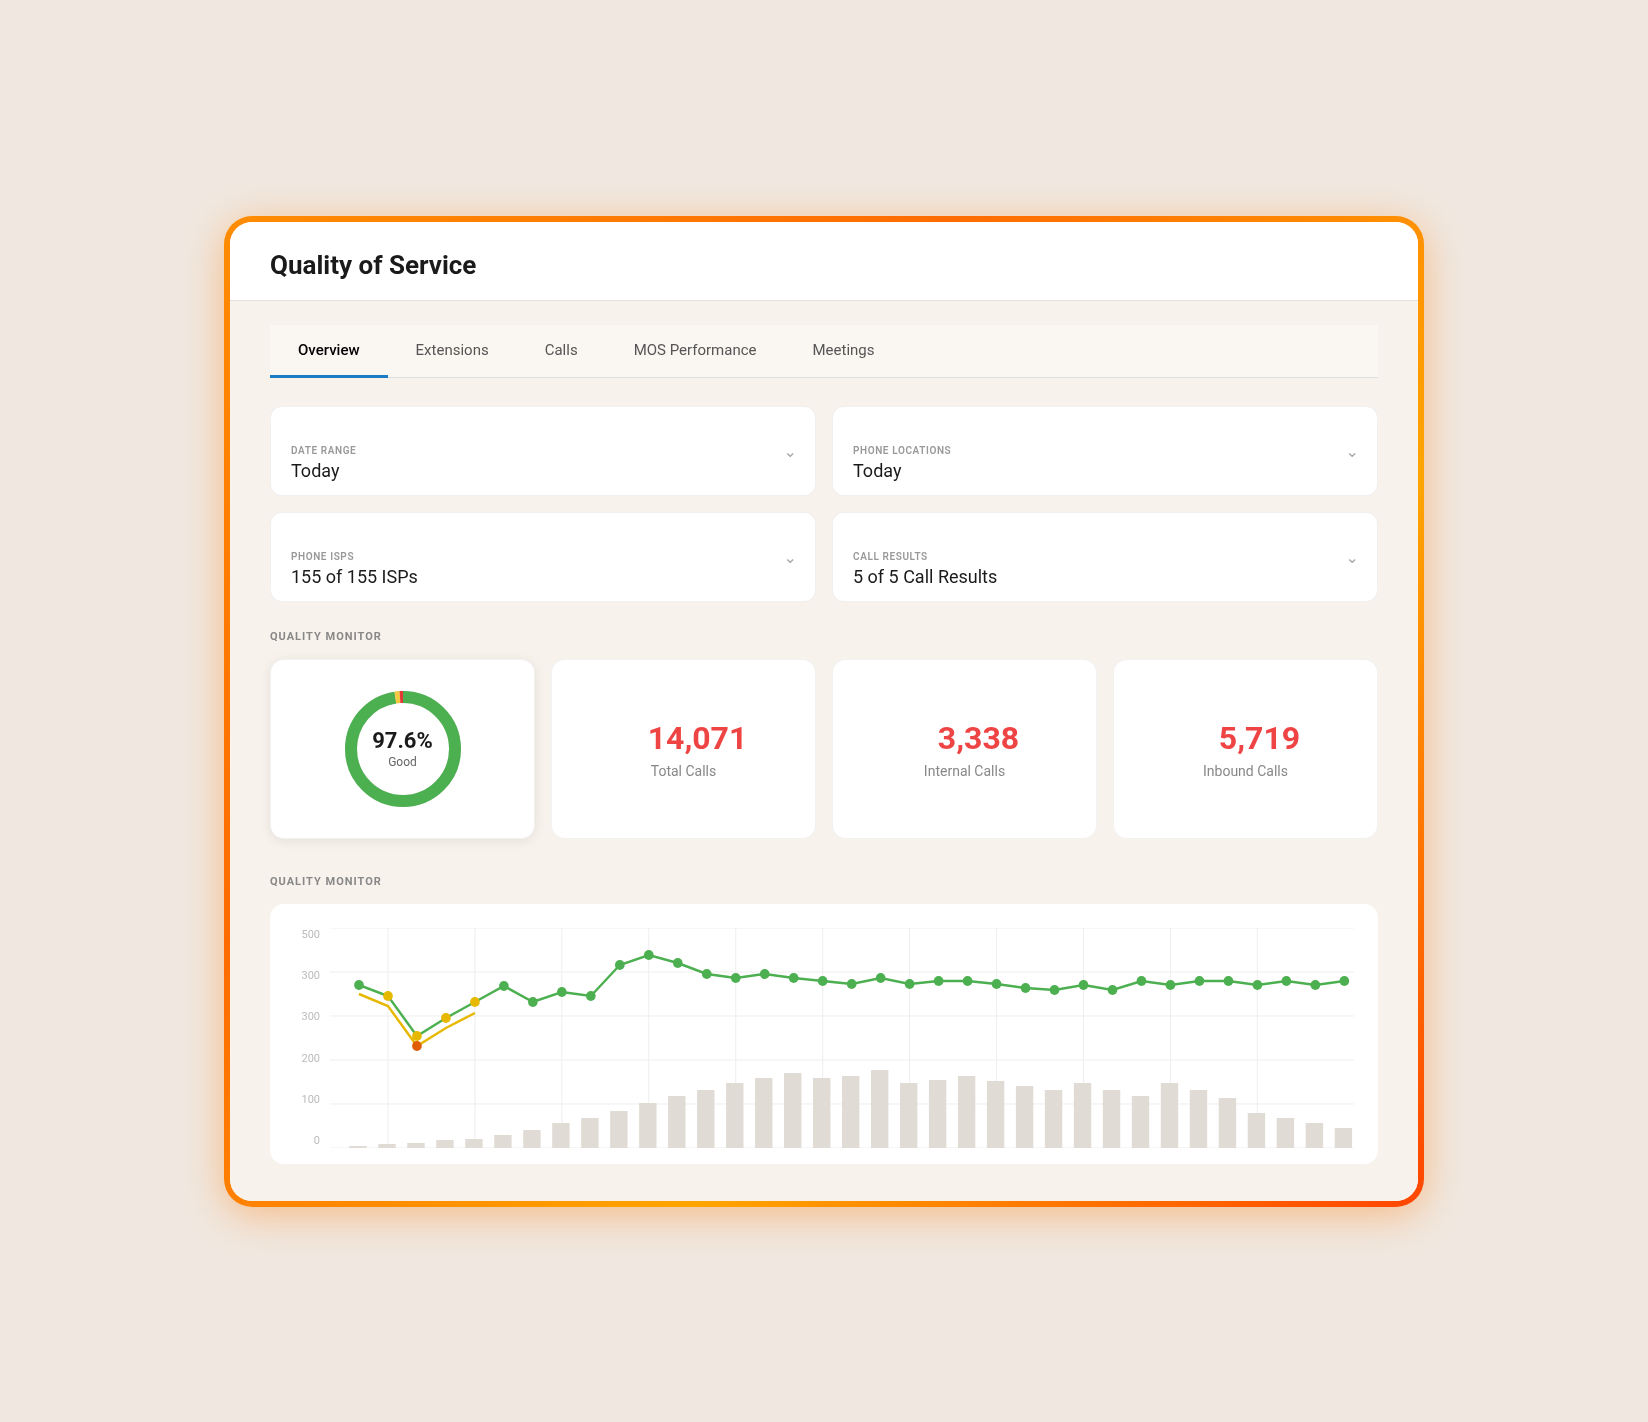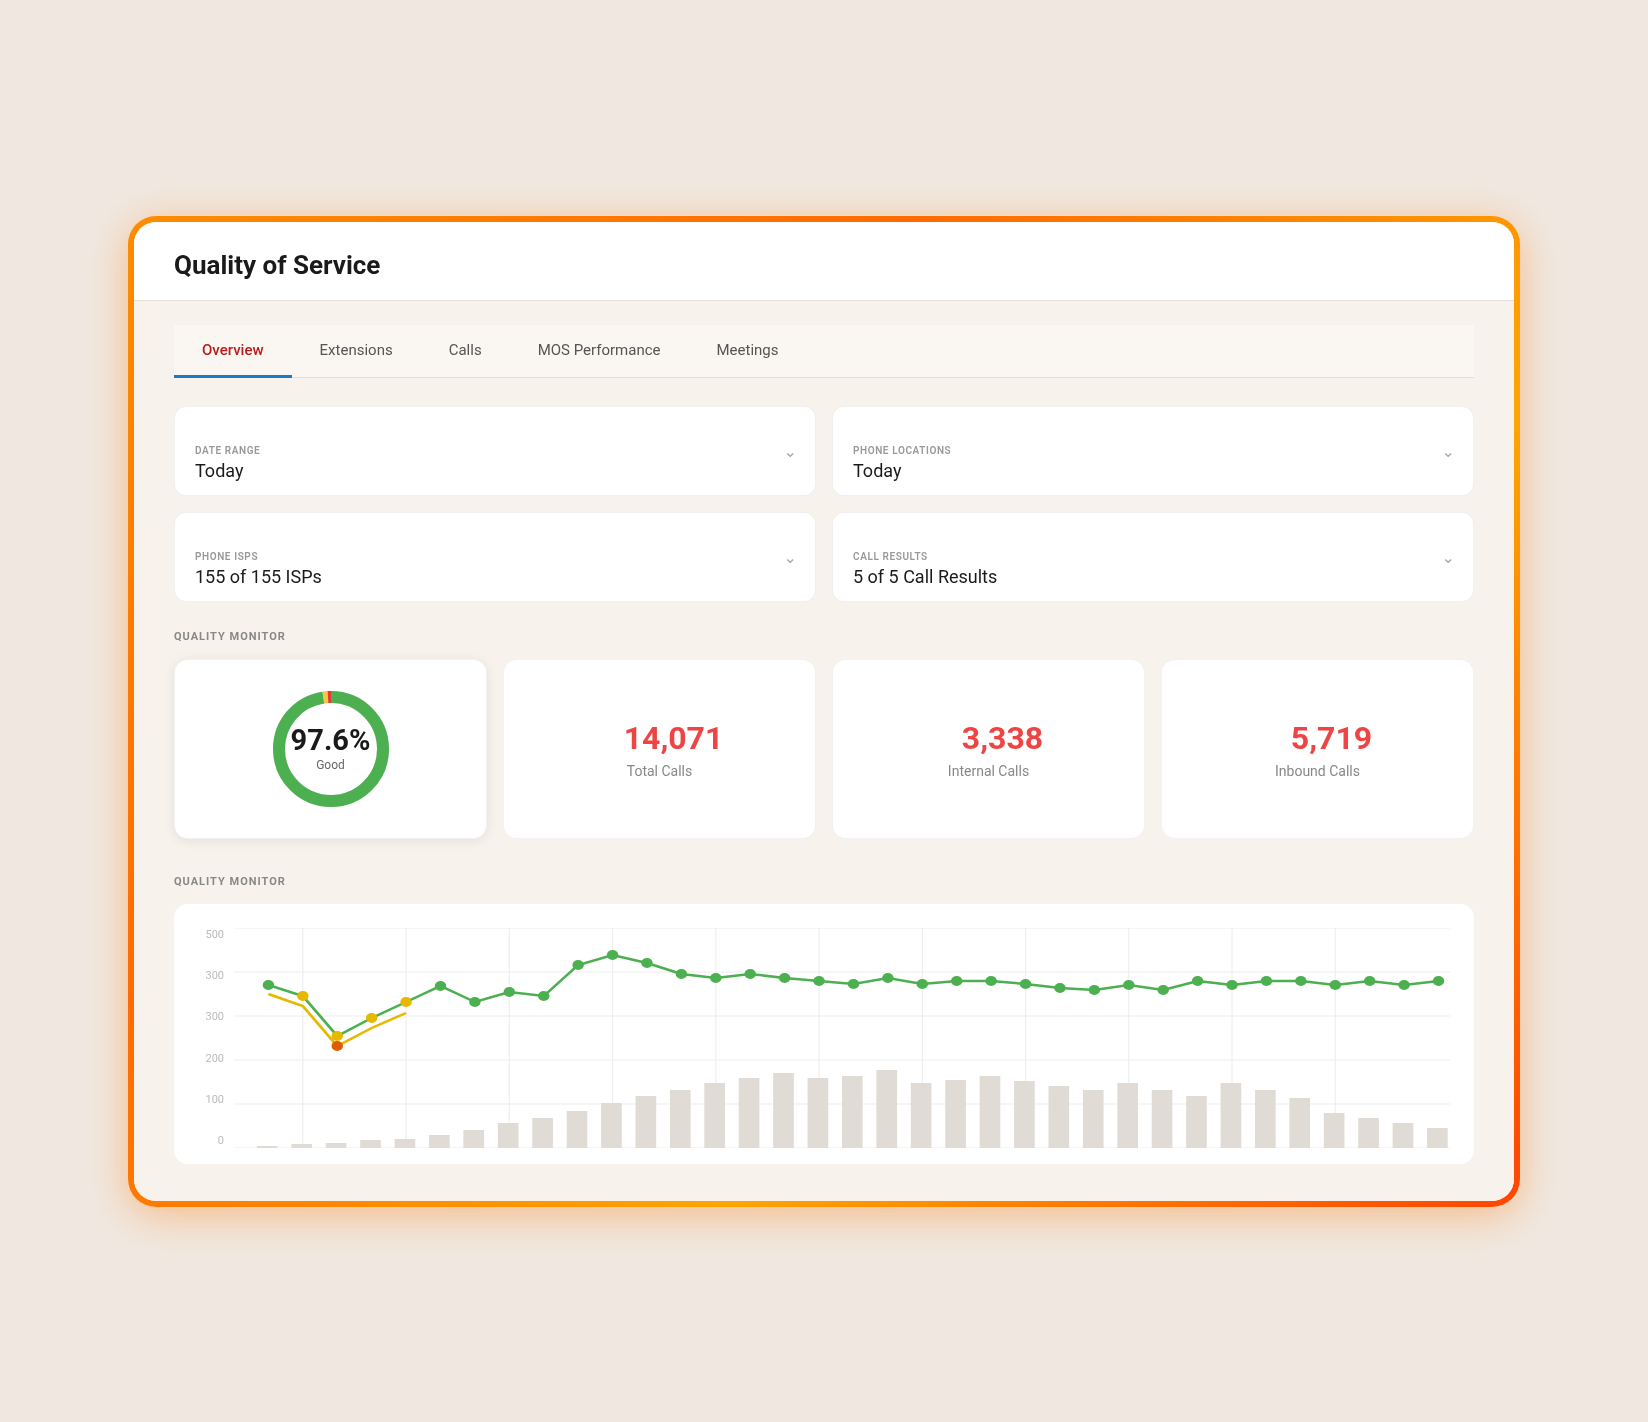--- a/index.html
+++ b/index.html
@@ -5,21 +5,21 @@
     * { box-sizing: border-box; margin: 0; padding: 0; }
     body {
       background: #f0e8e0;
       display: flex;
       justify-content: center;
       align-items: center;
       min-height: 100vh;
       font-family: -apple-system, BlinkMacSystemFont, 'Segoe UI', Roboto, sans-serif;
     }
     .outer-wrapper {
-      width: 1392px;
+      width: 1200px;
       border-radius: 28px;
       padding: 6px;
       background: linear-gradient(135deg, #ff8c00, #ff6b00, #ffa500, #ff4500);
       box-shadow: 0 8px 40px rgba(255, 120, 0, 0.4);
     }
     .main-card {
       background: #fff;
       border-radius: 22px;
       overflow: hidden;
     }
@@ -51,21 +51,21 @@
       padding: 16px 28px;
       font-size: 15px;
       color: #555;
       cursor: pointer;
       border-bottom: 3px solid transparent;
       margin-bottom: -1px;
       transition: color 0.2s;
       white-space: nowrap;
     }
     .tab.active {
-      color: #b91c1c;
+      color: #000000;
       border-bottom: 3px solid #1a7bc4;
       font-weight: 500;
     }
     
     .filters-grid {
       display: grid;
       grid-template-columns: 1fr 1fr;
       gap: 16px;
       margin-bottom: 28px;
     }
@@ -154,21 +154,21 @@
       transform: rotate(-90deg);
     }
     .donut-center {
       position: absolute;
       top: 50%;
       left: 50%;
       transform: translate(-50%, -50%);
       text-align: center;
     }
     .donut-pct {
-      font-size: 29px;
+      font-size: 22px;
       font-weight: 700;
       color: #1a1a1a;
       line-height: 1.1;
     }
     .donut-good {
       font-size: 12px;
       color: #666;
       margin-top: 2px;
     }
     

